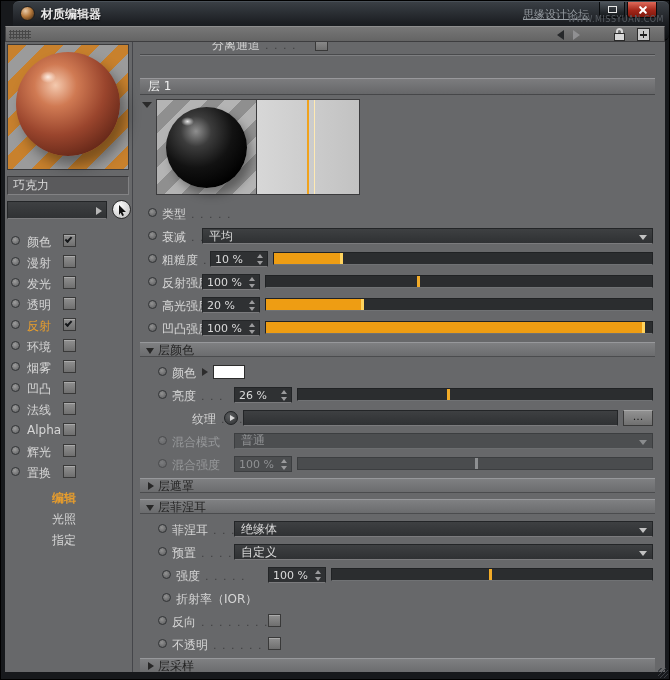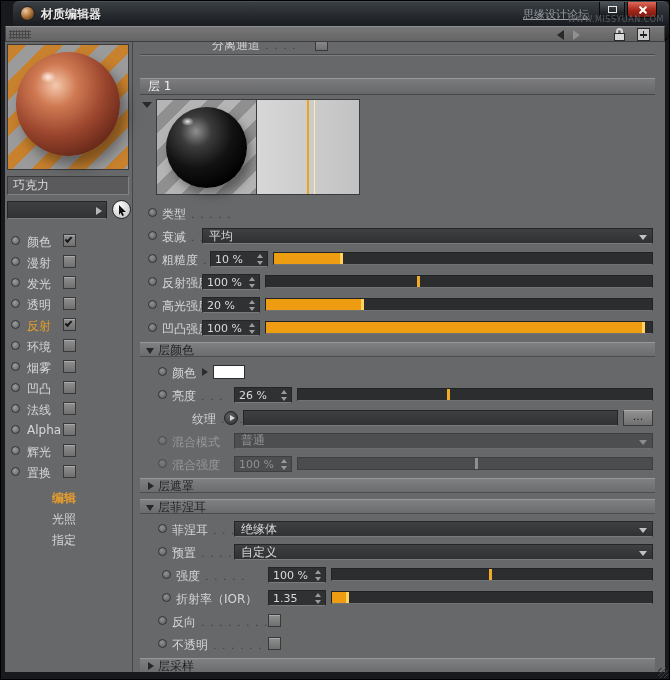--- a/index.html
+++ b/index.html
@@ -452,30 +452,20 @@
                   <span class="sp-down"></span>
                 </span></div>
               <div class="slider">
                 <span class="smark" style="left: 49%;"></span>
               </div>
             </div>
           </div>
           <div class="prow">
             <span class="circle-icon p" style="left: 22px;"></span>
             <span class="plabel-wrap" style="left: 36px;"><span class="plabel">折射率（IOR）</span></span>
-            <div class="ctrl" style="left: 128px;">
-              <div class="spinner"><span class="sp-value">1.35</span><span class="sp-arrows">
-                  <span class="sp-up"></span>
-                  <span class="sp-down"></span>
-                </span></div>
-              <div class="slider">
-                <span class="sfill" style="width: 5%;"></span>
-                <span class="sendtick" style="left: calc(5% - 2px);"></span>
-              </div>
-            </div>
           </div>
           <div class="prow">
             <span class="circle-icon p" style="left: 18px;"></span>
             <span class="plabel-wrap" style="left: 32px;"><span class="plabel">反向</span><span class="leader">. . . . . . . .</span></span>
             <div class="ctrl" style="left: 128px;">
               <span class="checkbox"></span>
             </div>
           </div>
           <div class="prow">
             <span class="circle-icon p" style="left: 18px;"></span>

